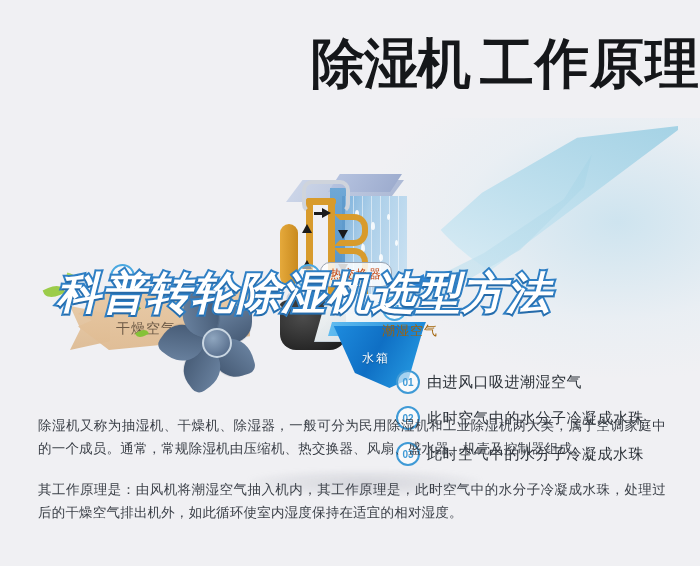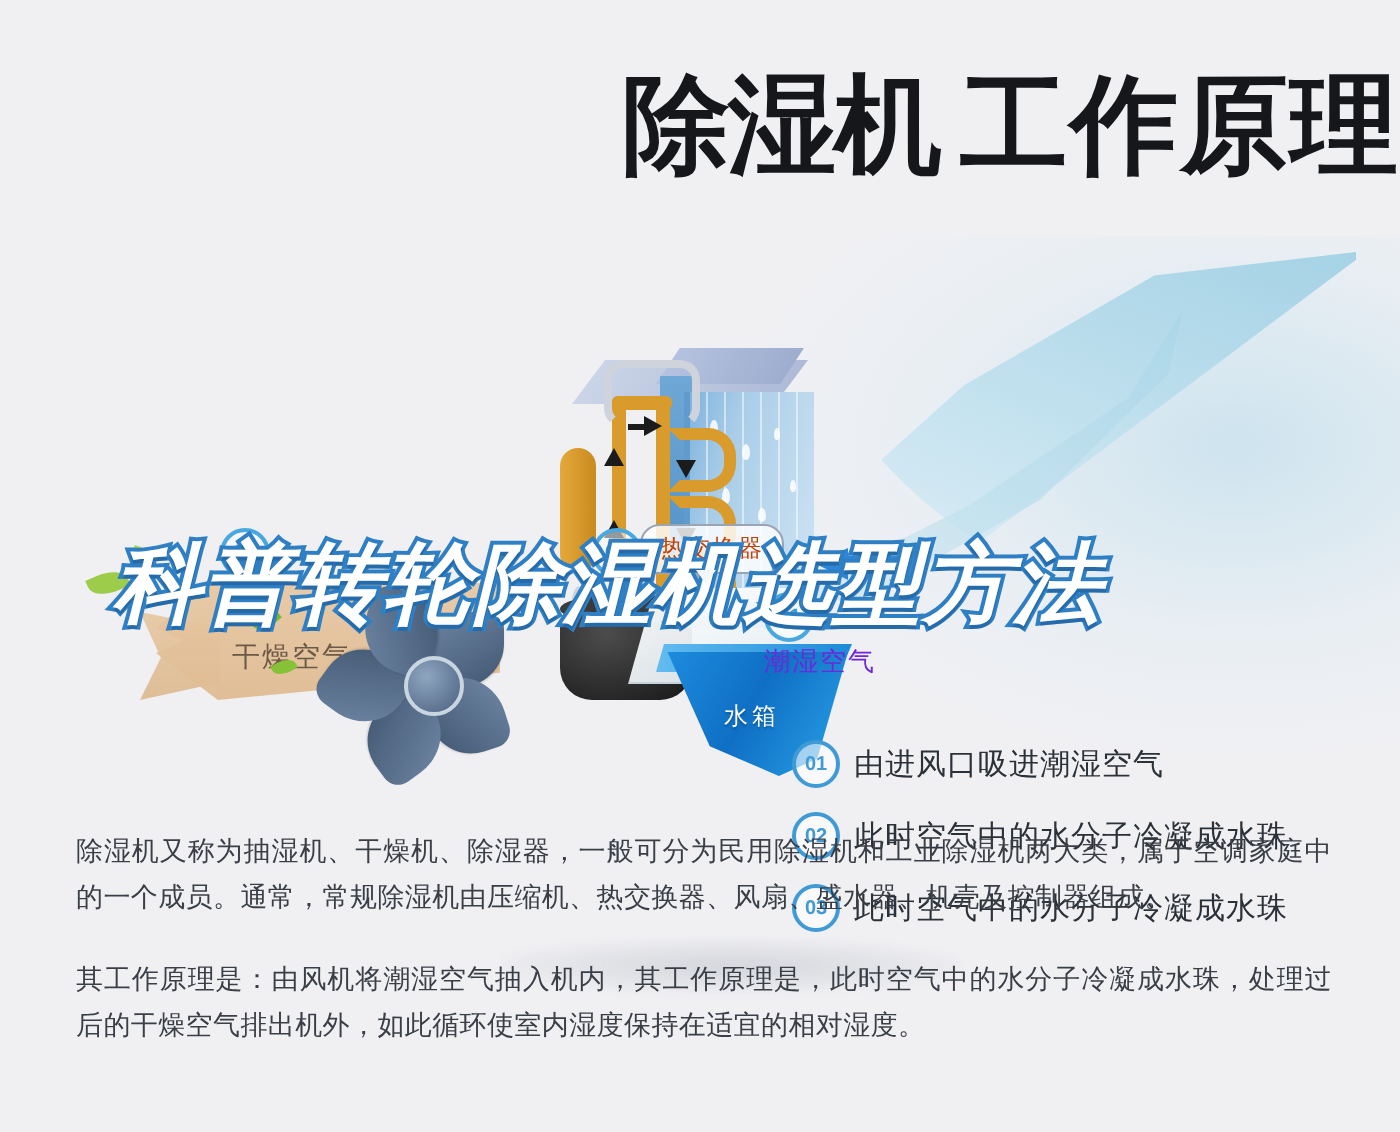--- a/index.html
+++ b/index.html
@@ -224,21 +224,21 @@
     content:"";position:absolute;left:26px;bottom:-9px;width:0;height:0;
     border-left:6px solid transparent;border-right:6px solid transparent;
     border-top:9px solid #9aa4b2;
   }
   .bubble:before{
     content:"";position:absolute;left:27px;bottom:-6px;width:0;height:0;z-index:2;
     border-left:5px solid transparent;border-right:5px solid transparent;
     border-top:7px solid #f4f7fa;
   }
   .humid-label{
-    position:absolute;left:382px;top:204px;font-size:13px;color:#6d28d9;
+    position:absolute;left:382px;top:204px;font-size:13px;color:#a16207;
     letter-spacing:1px;white-space:nowrap;
   }
 
   
   .steps{position:absolute;left:396px;top:246px;width:300px;}
   .step{display:flex;align-items:center;height:36px;}
   .step .sbadge{
     flex:0 0 auto;width:20px;height:20px;border-radius:50%;
     border:2px solid #3f9ad6;color:#3f9ad6;font-size:10px;font-weight:700;
     display:flex;align-items:center;justify-content:center;margin-right:7px;

